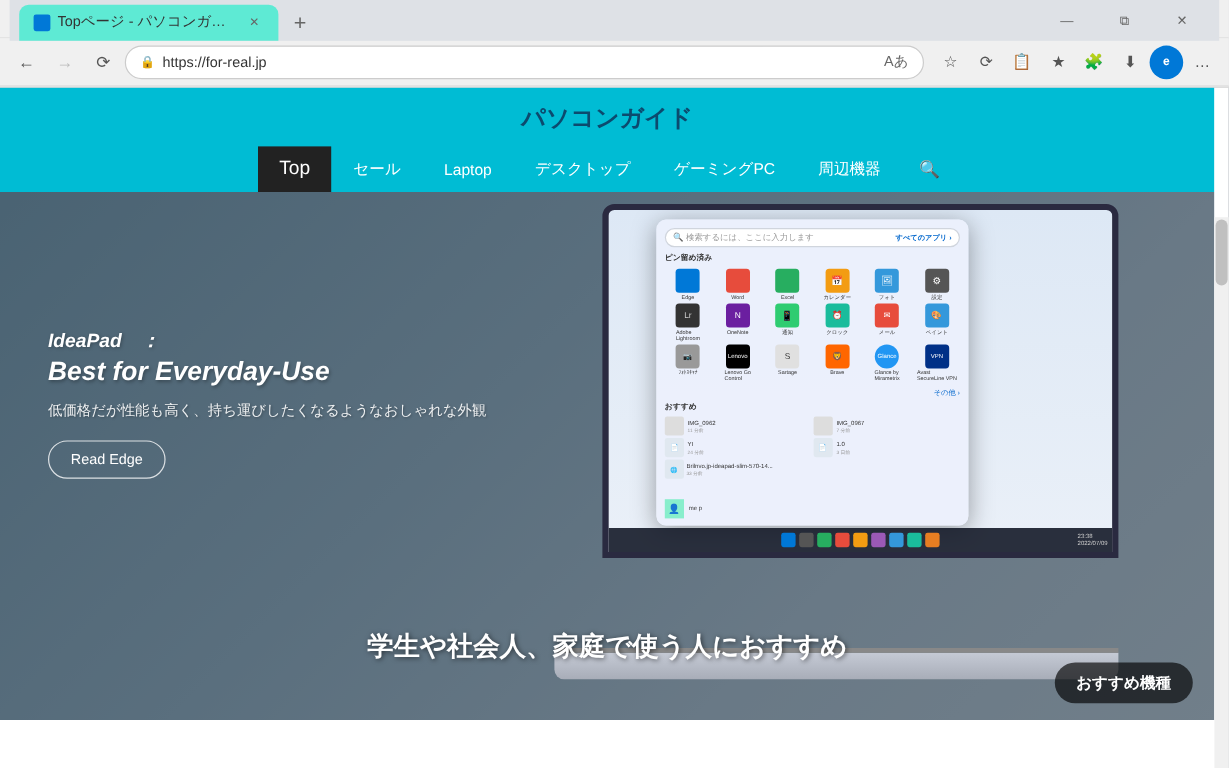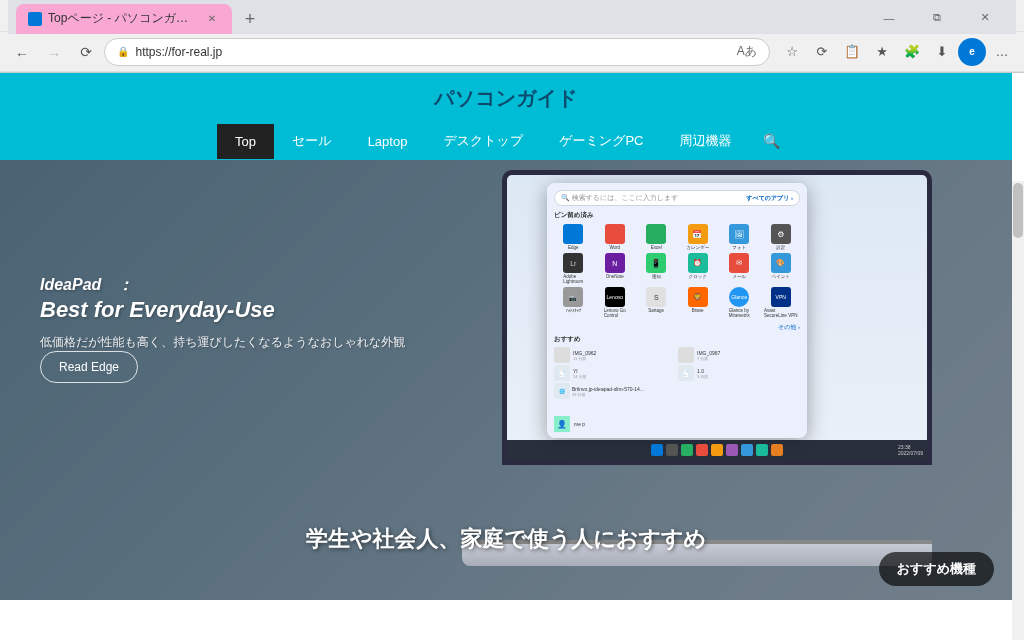--- a/index.html
+++ b/index.html
@@ -23,21 +23,21 @@
       align-items: flex-end;
       height: 36px;
       padding: 0 8px;
       gap: 4px;
       background: #dee1e6;
     }
     .tab-active {
       display: flex;
       align-items: center;
       height: 30px;
-      background: #f9a8d4;
+      background: #5eead4;
       border-radius: 8px 8px 0 0;
       padding: 0 12px;
       font-size: 12px;
       color: #333;
       gap: 6px;
       min-width: 180px;
       margin-top: 31px;
     }
     .tab-favicon {
       width: 14px;
@@ -199,21 +199,21 @@
       padding: 10px 18px;
       font-size: 13px;
       color: #fff;
       cursor: pointer;
       text-decoration: none;
     }
     .nav-item-active {
       background: #222;
       color: #fff;
       padding: 10px 18px;
-      font-size: 13px;
+      font-size: 16px;
       cursor: pointer;
     }
     .nav-search {
       padding: 10px 14px;
       font-size: 14px;
       color: #fff;
       cursor: pointer;
     }
 
     
@@ -254,20 +254,21 @@
       font-weight: bold;
       font-style: italic;
       color: #fff;
       text-shadow: 1px 1px 3px rgba(0,0,0,0.3);
       line-height: 1.3;
       margin-bottom: 10px;
     }
     .hero-desc {
       font-size: 12px;
       color: rgba(255,255,255,0.9);
+      margin-bottom: 16px;
       text-shadow: 1px 1px 2px rgba(0,0,0,0.3);
     }
     .read-more-btn {
       display: inline-block;
       padding: 8px 18px;
       border: 1px solid rgba(255,255,255,0.8);
       border-radius: 20px;
       color: #fff;
       font-size: 12px;
       cursor: pointer;

